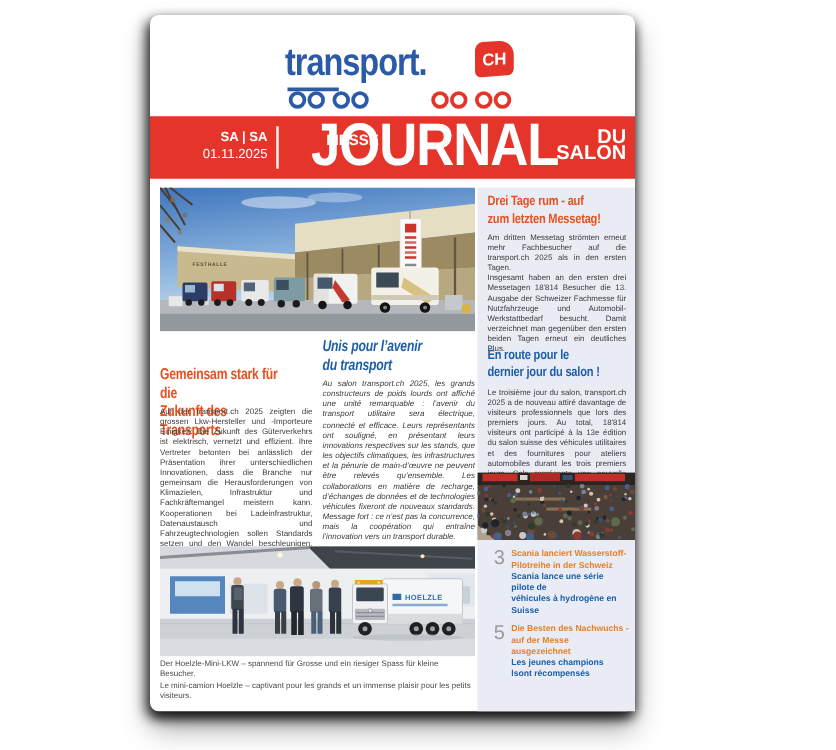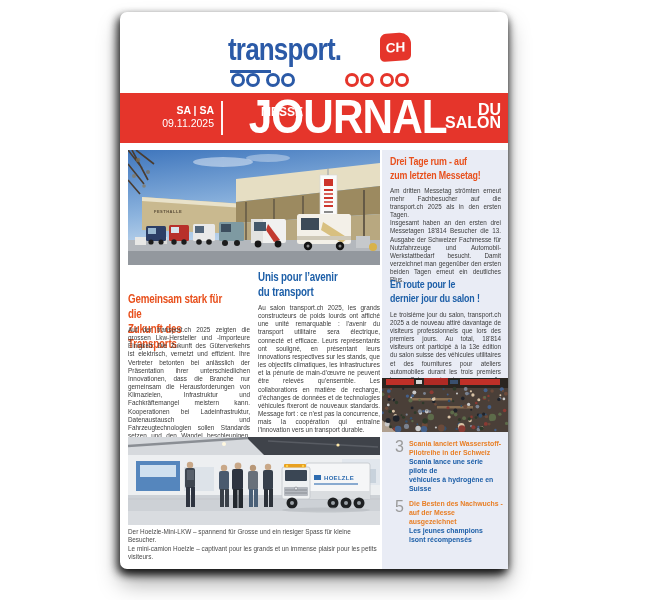--- a/index.html
+++ b/index.html
@@ -45,21 +45,21 @@
   .photo-main { position:absolute; left:8px; top:138px; width:252px; height:115px; }
   .photo-bottom { position:absolute; left:8px; top:425px; width:252px; height:88px; }
   svg { display:block; }
 
   
   .headline { font-weight:700; white-space:pre-line; transform:scaleX(.78); transform-origin:0 0;
               font-size:12.5px; line-height:15px; letter-spacing:-.2px; }
   .headline.orange { color:#e8501d; }
   .headline.blue   { color:#1d5fa8; }
   .col-left  { position:absolute; left:8px;   top:264px; width:122px;margin-top:16px; }
-  .col-mid   { position:absolute; left:138px; top:258px; width:122px; }
+  .col-mid   { position:absolute; left:138px; top:258px; width:122px;font-style:italic; }
   .bodytext  { position:absolute; top:34px; left:0; width:122px; font-size:6.4px; line-height:8.15px;
                color:#3b3b3b; text-align:justify; white-space:pre-line; }
 
   .caption { position:absolute; left:8px; top:516px; width:252px; font-size:6.4px;
              line-height:8.4px; color:#4a4a4a; }
 
   
   .sidebar { position:absolute; left:262px; top:138px; width:126px; height:419px; background:#e9ecf5; }
   .sb-h { position:absolute; left:8px; font-weight:700; white-space:pre; font-size:10.8px;
           line-height:13.5px; transform:scaleX(.82); transform-origin:0 0; letter-spacing:-.2px; }
@@ -107,21 +107,21 @@
         <span class="wheel-pair wp4">
             <i class="wheel red"></i>
             <i class="wheel red"></i>
           </span>
       </div>
     </div>
 
     <div class="banner">
       <div class="banner-date">
         <div class="d1">SA | SA</div>
-        <div class="d2">09.11.2025</div>
+        <div class="d2">01.11.2025</div>
       </div>
       <div class="banner-divider"></div>
       <div class="banner-kicker">MESSE</div>
       <div class="banner-title">JOURNAL</div>
       <div class="banner-right">
         <div>DU</div>
         <div>SALON</div>
       </div>
     </div>
 

